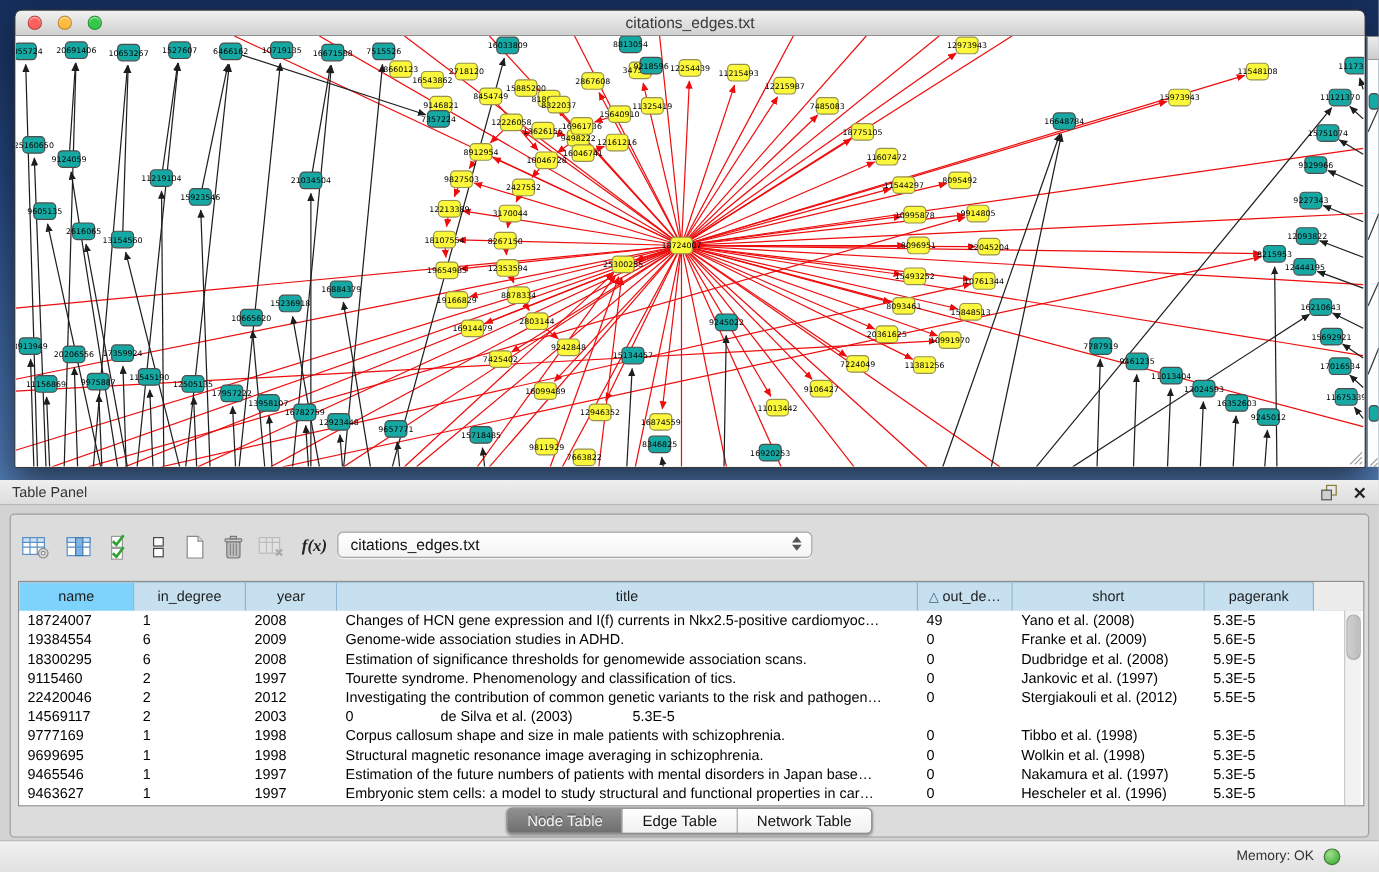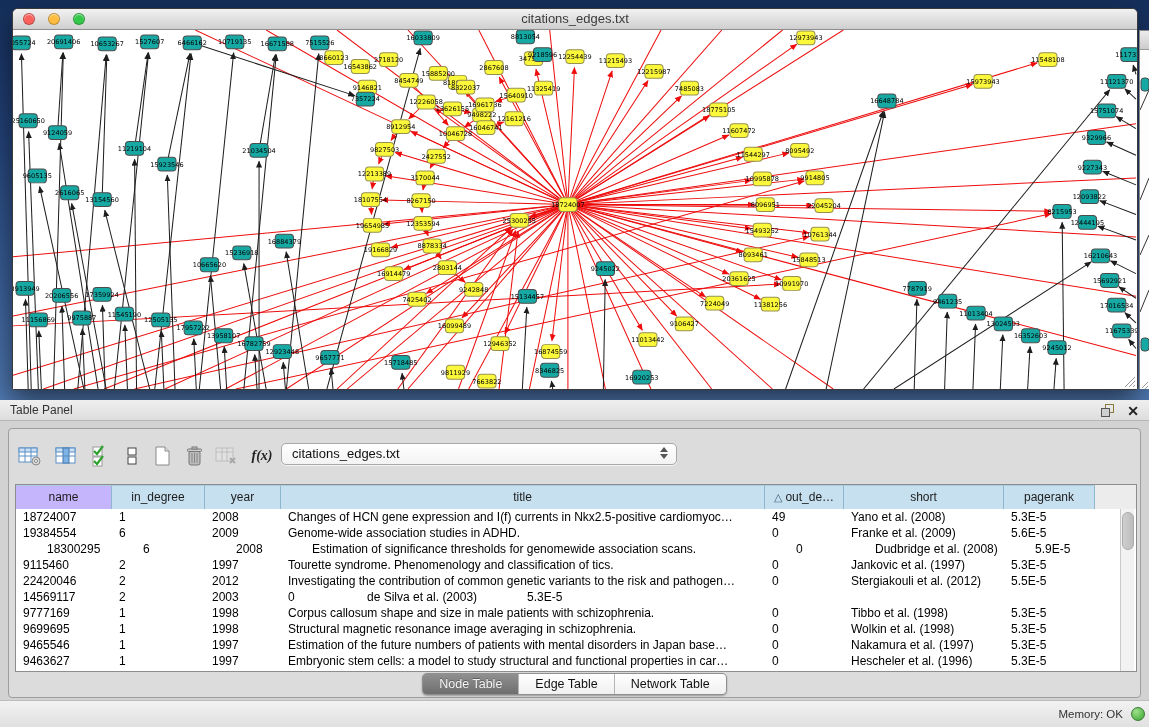--- a/index.html
+++ b/index.html
@@ -80,21 +80,21 @@
     position:absolute;left:6px;top:55px;width:1122px;height:188px;
     background:#fff;border:1px solid #8d8d8d;box-sizing:border-box;overflow:hidden;
   }
   .thead{position:absolute;left:0;top:0;right:0;height:24px;background:#ececec;display:flex;border-bottom:1px solid #9dbecd;}
   .th{
     box-sizing:border-box;height:24px;line-height:23px;text-align:center;
     font-size:12px;color:#1c1c1c;background:#c7e0f0;
     border-right:1px solid #8fb6cf;border-top:1px solid #aacbdd;
     overflow:hidden;white-space:nowrap;
   }
-  .th.first{background:#c4b5fd;}
+  .th.first{background:#7dd3fc;}
   .th .sort{color:#3c607e;margin-right:3px;font-size:11px;}
   .tbody{position:absolute;left:0;top:24px;right:0;bottom:0;background:#fff;}
   .tr{display:flex;height:16px;line-height:16px;font-size:12px;color:#000;white-space:nowrap;}
   .td{box-sizing:border-box;padding-left:7px;overflow:hidden;text-overflow:clip;}
   
   .vscroll{
     position:absolute;top:24px;right:2px;width:13px;bottom:0;
     background:#f2f2f2;border-left:1px solid #c9c9c9;
   }
   .vthumb{position:absolute;left:1px;top:3px;width:10px;height:36px;background:linear-gradient(90deg,#cfcfcf,#bdbdbd);border-radius:6px;border:1px solid #ababab;}
@@ -107,21 +107,21 @@
   .seg .tab{
     padding:0 16px;font-size:12.5px;line-height:20px;color:#111;
     background:linear-gradient(#ffffff,#f0f0f0);border-right:1px solid #b5b5b5;
   }
   .seg .tab:last-child{border-right:none;}
   .seg .tab.active{background:linear-gradient(#909090,#6e6e6e);color:#f4f4f4;text-shadow:0 -1px 0 rgba(0,0,0,.3);}
   
   .status-bar{
     position:absolute;left:0;top:700px;width:1149px;height:27px;
     background:linear-gradient(#f2f2f2,#e0e0e0);border-top:1px solid #bdbdbd;box-sizing:border-box;
-    display:flex;align-items:center;justify-content:flex-end;gap:8px;padding-right:4px;
+    display:flex;align-items:center;justify-content:flex-end;gap:8px;padding-right:32px;
     font-size:11.5px;color:#333;
   }
   .mem-dot{width:14px;height:14px;border-radius:50%;
     background:radial-gradient(circle at 35% 30%,#9fe08c,#35a52f);
     border:1px solid #3c7a33;box-sizing:border-box;}
 </style>
 </head>
 <body>
 
 <div class="desktop">
@@ -940,21 +940,21 @@
           <div class="tr">
             <div class="td" style="width: 96px;">19384554</div>
             <div class="td" style="width: 93px;">6</div>
             <div class="td" style="width: 76px;">2009</div>
             <div class="td" style="width: 484px;">Genome-wide association studies in ADHD.</div>
             <div class="td" style="width: 79px;">0</div>
             <div class="td" style="width: 160px;">Franke et al. (2009)</div>
             <div class="td" style="width: 91px;">5.6E-5</div>
           </div>
           <div class="tr">
-            <div class="td" style="width: 96px; margin-left: 24px;">18300295</div>
+            <div class="td" style="width: 96px;">18300295</div>
             <div class="td" style="width: 93px;">6</div>
             <div class="td" style="width: 76px;">2008</div>
             <div class="td" style="width: 484px;">Estimation of significance thresholds for genomewide association scans.</div>
             <div class="td" style="width: 79px;">0</div>
             <div class="td" style="width: 160px;">Dudbridge et al. (2008)</div>
             <div class="td" style="width: 91px;">5.9E-5</div>
           </div>
           <div class="tr">
             <div class="td" style="width: 96px;">9115460</div>
             <div class="td" style="width: 93px;">2</div>

